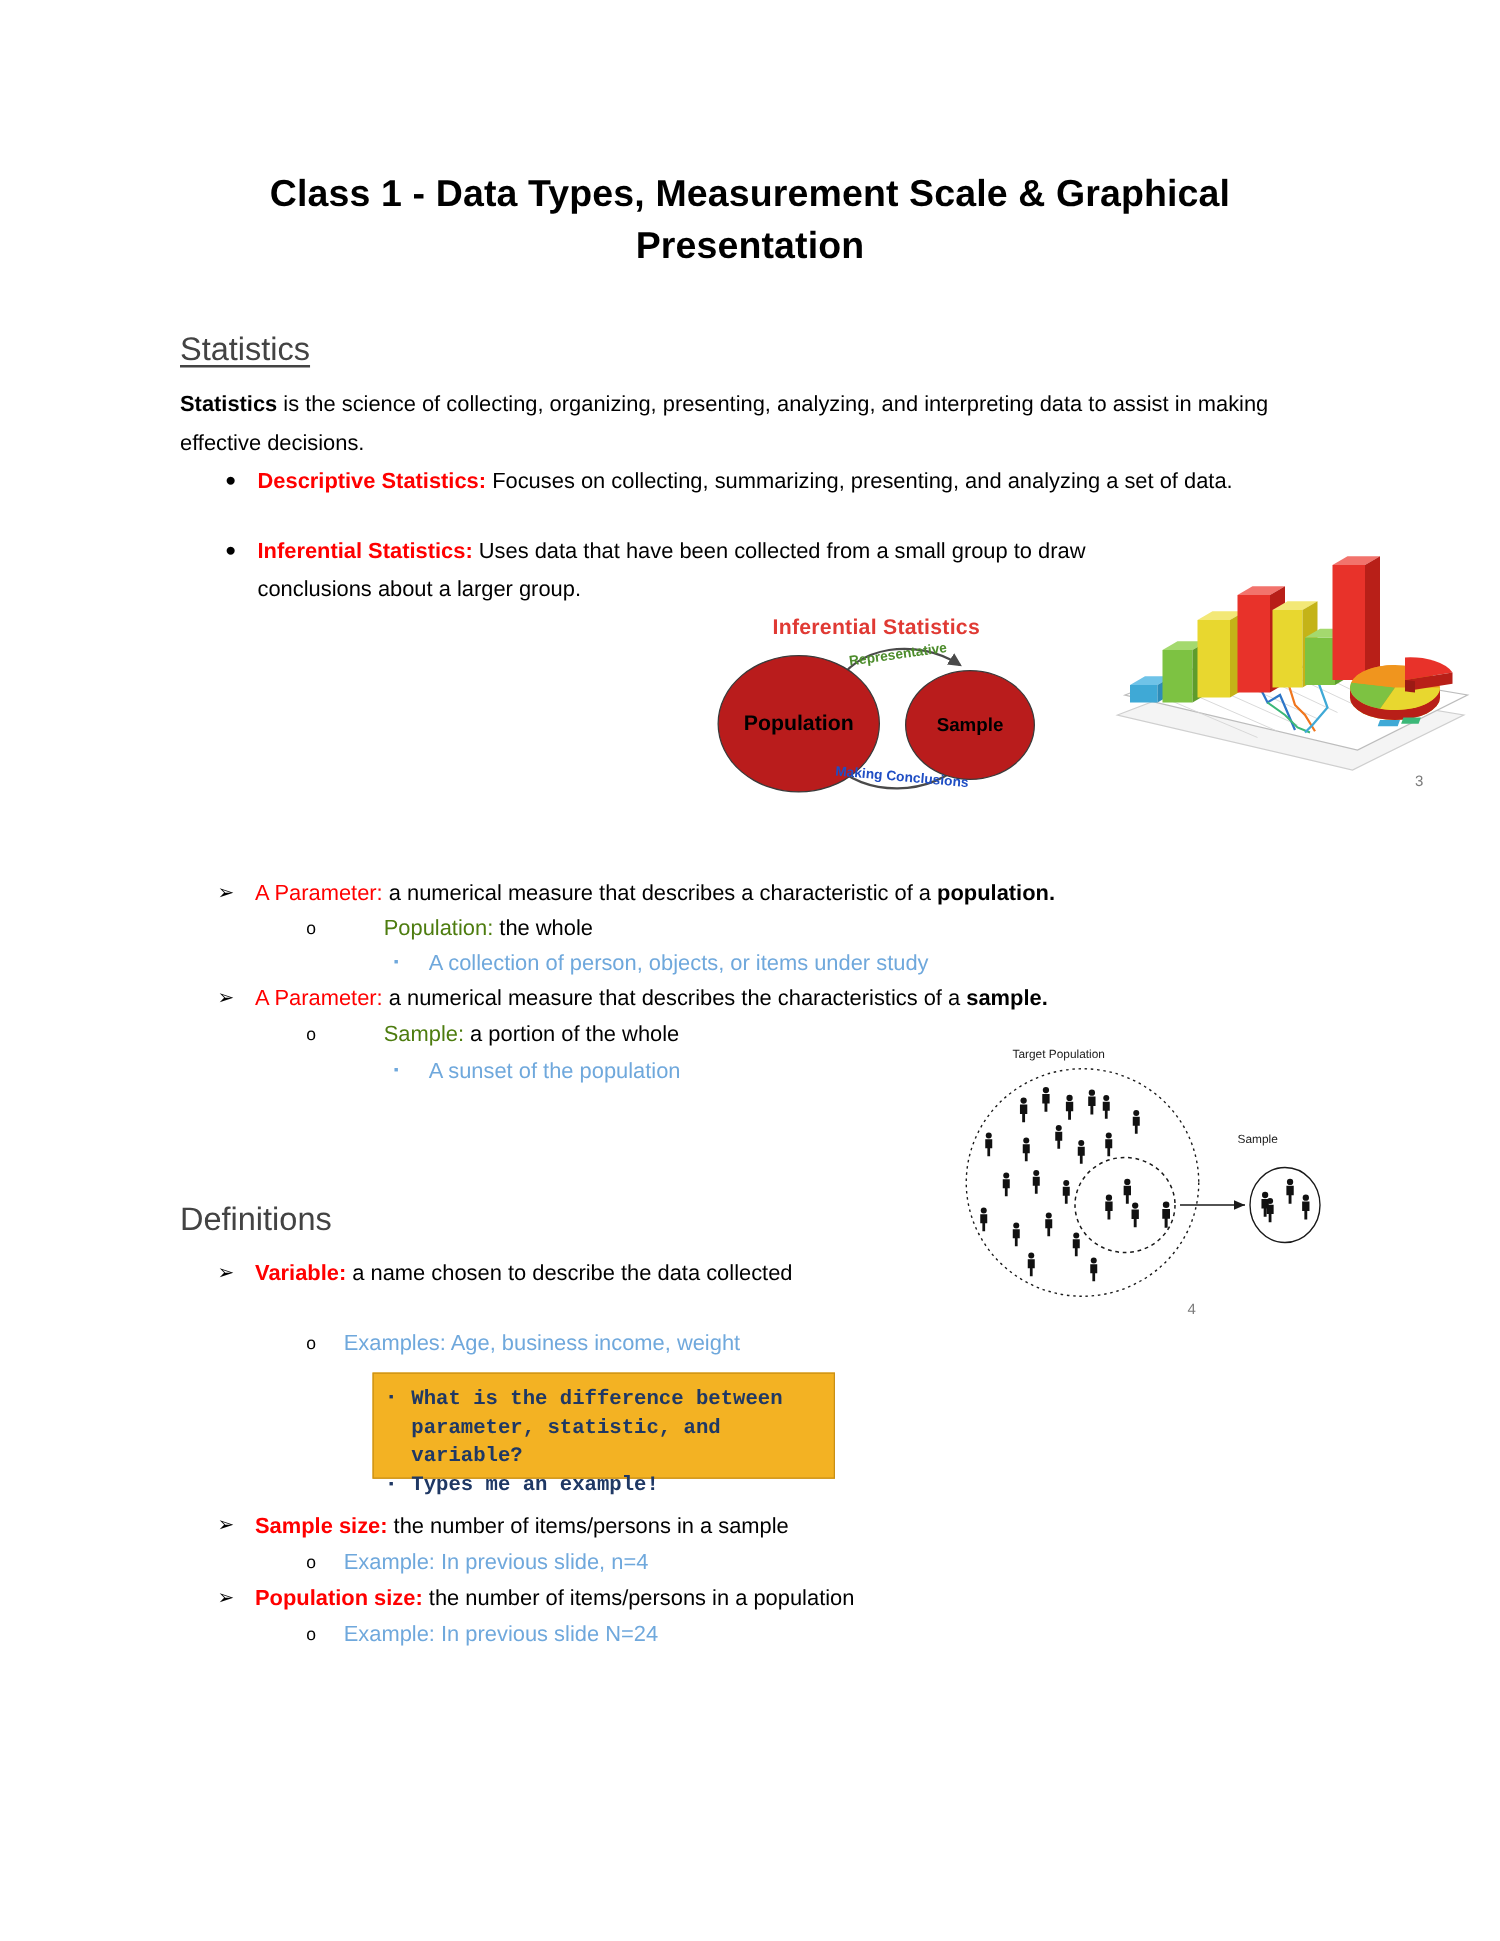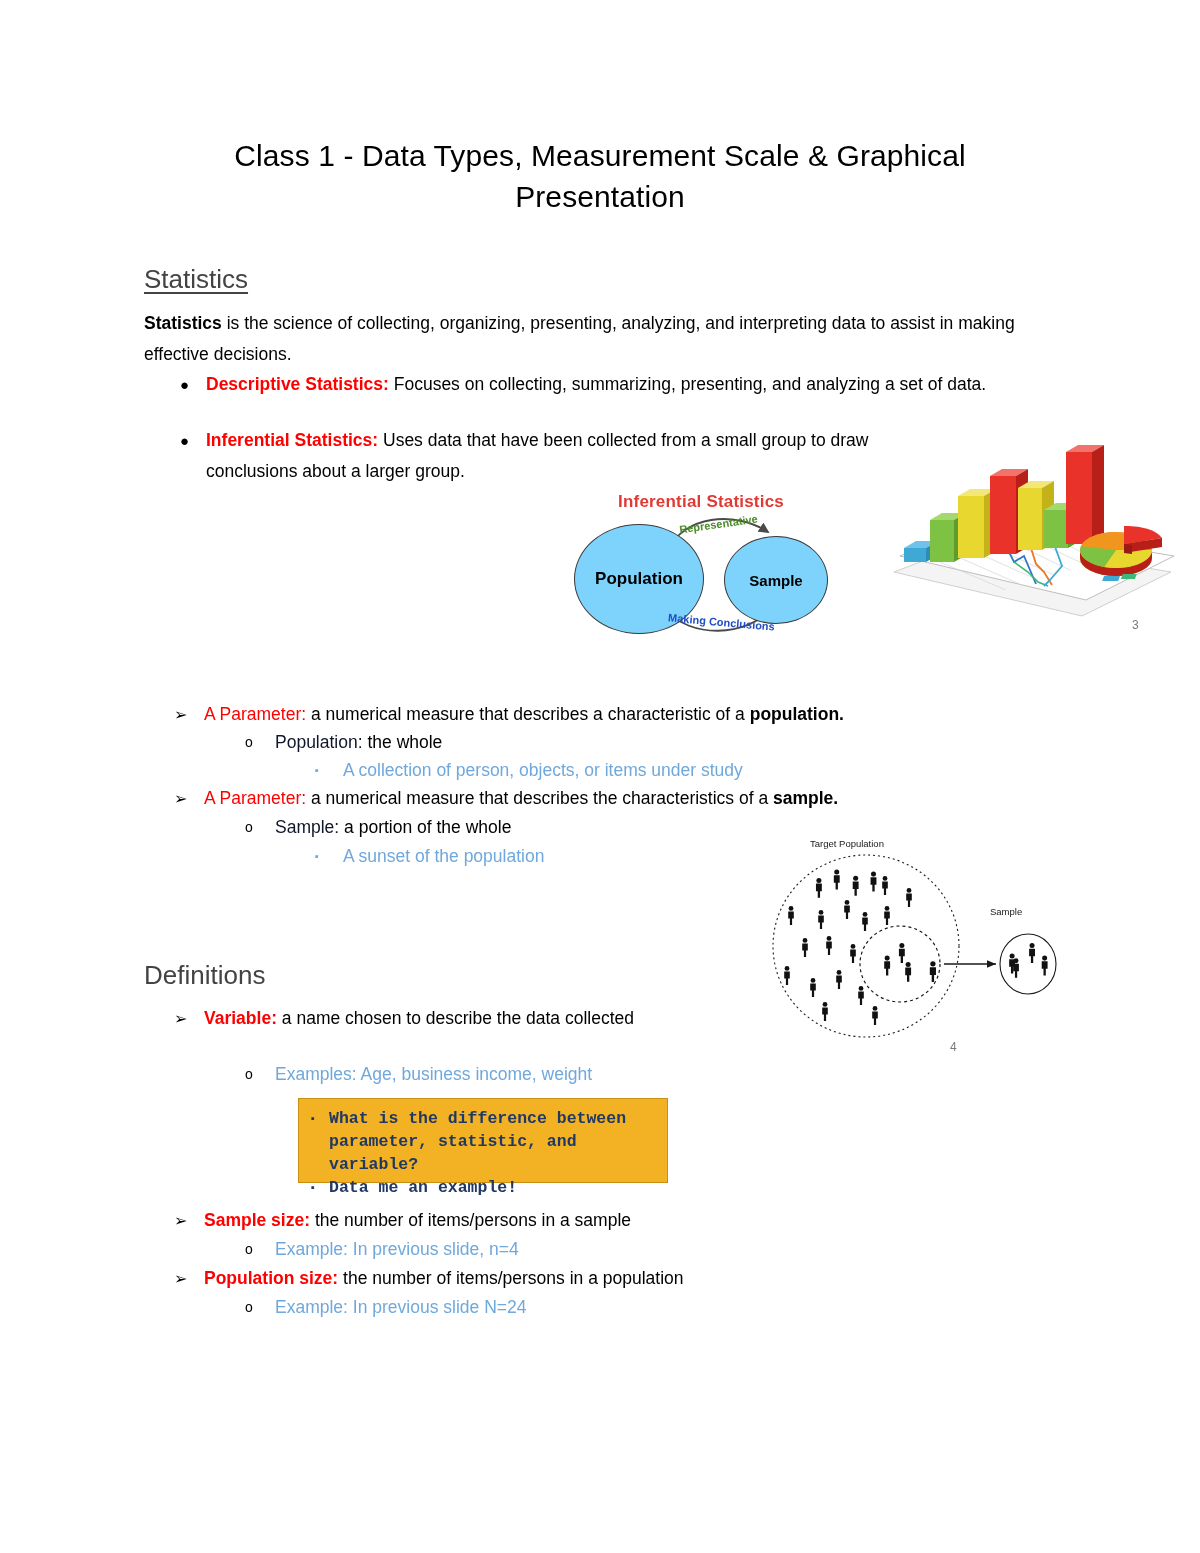--- a/index.html
+++ b/index.html
@@ -24,21 +24,21 @@
   
   .doc-title {
     position: absolute;
     left: 170px;
     top: 136px;
     width: 860px;
     text-align: center;
     font-size: 30px;
     line-height: 1.35;
     color: #000;
-    font-weight: normal;
+    font-weight: bold;
     letter-spacing: 0.1px;
   }
 
   
   .h-section {
     position: absolute;
     font-size: 26px;
     color: #434343;
     font-weight: normal;
     white-space: nowrap;
@@ -73,21 +73,21 @@
   }
   .bullet-text { flex: 1 1 auto; }
 
   .mark-disc { width: 26px; font-size: 15px; line-height: 31px; }
   .mark-arrow { width: 30px; font-size: 16px; line-height: 31px; }
   .mark-circ  { width: 30px; font-size: 14px; line-height: 31px; }
   .mark-sq    { width: 28px; font-size: 11px; line-height: 31px; }
 
   .red  { color: #FF0000; }
   .red-b { color: #FF0000; font-weight: bold; }
-  .blue { color: #0f172a; }
+  .blue { color: #4d7c0f; margin-left: 32px; }
   .lblue { color: #6FA8DC; }
   .bold { font-weight: bold; }
 
   
   .callout {
     position: absolute;
     left: 298px;
     top: 1098px;
     width: 370px;
     height: 85px;
@@ -127,21 +127,21 @@
     text-align: center;
     color: #E03A34;
     font-weight: bold;
     font-size: 17px;
     letter-spacing: 0.2px;
   }
   .circ {
     position: absolute;
     border: 1.6px solid #3a3a3a;
     border-radius: 50%;
-    background: #7dd3fc;
+    background: #b91c1c;
     display: flex;
     align-items: center;
     justify-content: center;
     font-weight: bold;
     color: #000;
   }
   .circ-pop {
     left: 18px; top: 32px;
     width: 128px; height: 108px;
     font-size: 17px;
@@ -449,21 +449,21 @@
     <span class="bullet-text lblue">Examples: Age, business income, weight</span>
   </div>
 
   <div class="callout">
     <div class="callout-row">
       <span class="callout-mark">▪</span>
       <span class="callout-text">What is the difference between parameter, statistic, and variable?</span>
     </div>
     <div class="callout-row">
       <span class="callout-mark">▪</span>
-      <span class="callout-text">Data me an example!</span>
+      <span class="callout-text">Types me an example!</span>
     </div>
   </div>
 
   <div class="bullet-row" style="left:174px; top:1205px; width:760px;">
     <span class="bullet-mark mark-arrow">➢</span>
     <span class="bullet-text">
       <span class="red-b">Sample size:</span><span> the number of items/persons in a sample</span>
     </span>
   </div>
 

